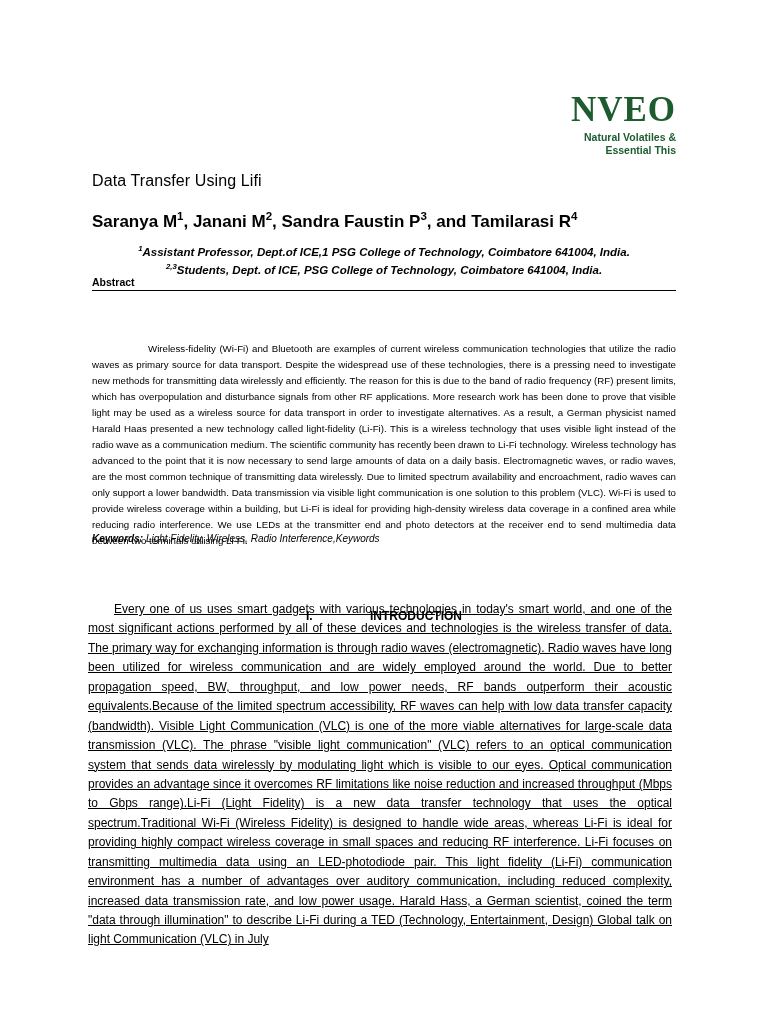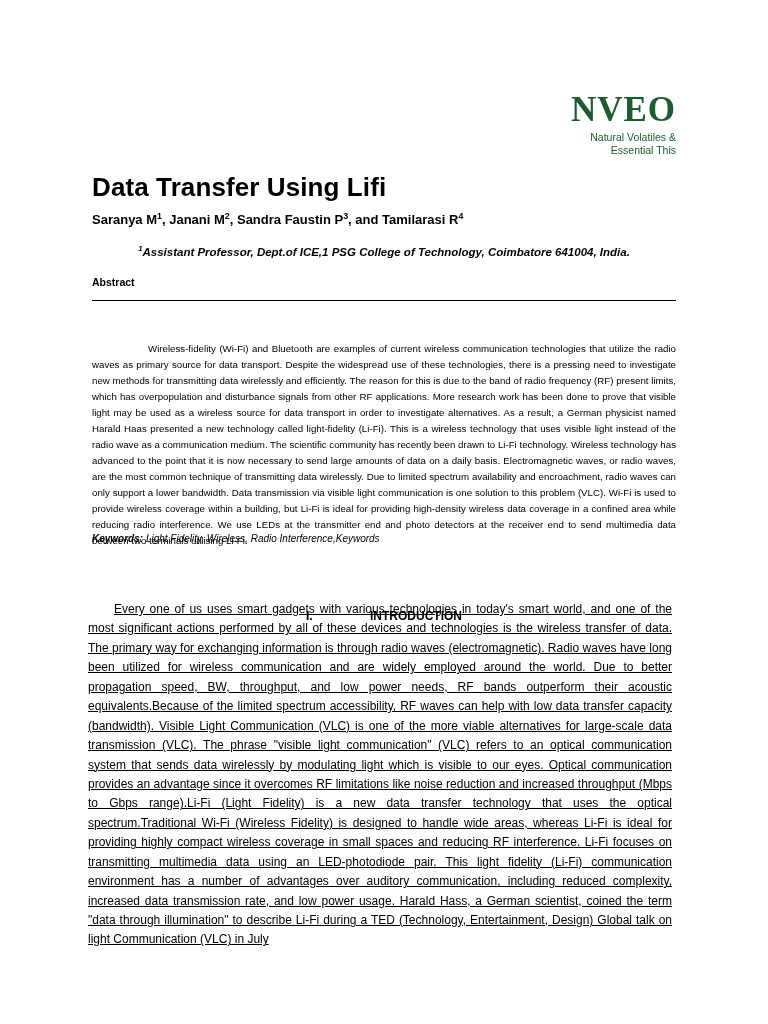--- a/index.html
+++ b/index.html
@@ -33,45 +33,45 @@
   }
   .logo-main {
     font-family: "Liberation Serif", serif;
     font-weight: bold;
     font-size: 35px;
     letter-spacing: 1px;
     color: #1d5c2e;
   }
   .logo-sub {
     font-family: "Liberation Sans", sans-serif;
-    font-weight: normal;
+    font-weight: bold;
     font-size: 10.5px;
     color: #1d5c2e;
     margin-top: 4px;
     line-height: 1.25;
   }
 
   
   .doc-title {
     position: absolute;
     left: 92px;
     top: 172px;
-    font-size: 26px;
-    font-weight: bold;
+    font-size: 16px;
+    font-weight: normal;
     font-family: "Liberation Sans", sans-serif;
     letter-spacing: 0.1px;
   }
 
   
   .authors {
     position: absolute;
     left: 92px;
     top: 212px;
     width: 584px;
-    font-size: 13px;
+    font-size: 17px;
     font-weight: bold;
   }
   .affil {
     position: absolute;
     left: 92px;
     top: 244px;
     width: 584px;
     font-size: 11.5px;
     font-style: italic;
     font-weight: bold;
@@ -82,21 +82,21 @@
 
   
   .abstract-head {
     position: absolute;
     left: 92px;
     top: 276px;
     width: 584px;
     font-size: 10.5px;
     font-weight: bold;
     border-bottom: 1px solid #000;
-    padding-bottom: 12px;
+    padding-bottom: 2px;
   }
   .abstract-body {
     position: absolute;
     left: 92px;
     top: 296px;
     width: 584px;
     font-size: 9.7px;
     line-height: 1.65;
     text-align: justify;
     margin-top: 45px;
@@ -153,20 +153,21 @@
   </div>
 
   <div class="doc-title">Data Transfer Using Lifi</div>
 
   <div class="authors">
     Saranya M<sup>1</sup>, Janani M<sup>2</sup>, Sandra Faustin P<sup>3</sup>, and Tamilarasi R<sup>4</sup>
   </div>
 
   <div class="affil">
     <div><sup>1</sup>Assistant Professor, Dept.of ICE,1 PSG College of Technology, Coimbatore 641004, India.</div>
+    <div><sup>2,3</sup>Students, Dept. of ICE, PSG College of Technology, Coimbatore 641004, India.</div>
   </div>
 
   <div class="abstract-head">Abstract</div>
 
   <div class="abstract-body"><span class="indent"></span><span>Wireless-fidelity (Wi-Fi) and Bluetooth are examples of current wireless communication technologies that utilize the radio waves as primary source for data transport. Despite the widespread use of these technologies, there is a pressing need to investigate new methods for transmitting data wirelessly and efficiently. The reason for this is due to the band of radio frequency (RF) present limits, which has overpopulation and disturbance signals from other RF applications. More research work has been done to prove that visible light may be used as a wireless source for data transport in order to investigate alternatives. As a result, a German physicist named Harald Haas presented a new technology called light-fidelity (Li-Fi). This is a wireless technology that uses visible light instead of the radio wave as a communication medium. The scientific community has recently been drawn to Li-Fi technology. Wireless technology has advanced to the point that it is now necessary to send large amounts of data on a daily basis. Electromagnetic waves, or radio waves, are the most common technique of transmitting data wirelessly. Due to limited spectrum availability and encroachment, radio waves can only support a lower bandwidth. Data transmission via visible light communication is one solution to this problem (VLC). Wi-Fi is used to provide wireless coverage within a building, but Li-Fi is ideal for providing high-density wireless data coverage in a confined area while reducing radio interference. We use LEDs at the transmitter end and photo detectors at the receiver end to send multimedia data between two terminals utilising Li-Fi.</span></div>
 
   <div class="keywords">
     <b>Keywords:</b>
     <span>Light Fidelity, Wireless, Radio Interference,Keywords</span>
   </div>

